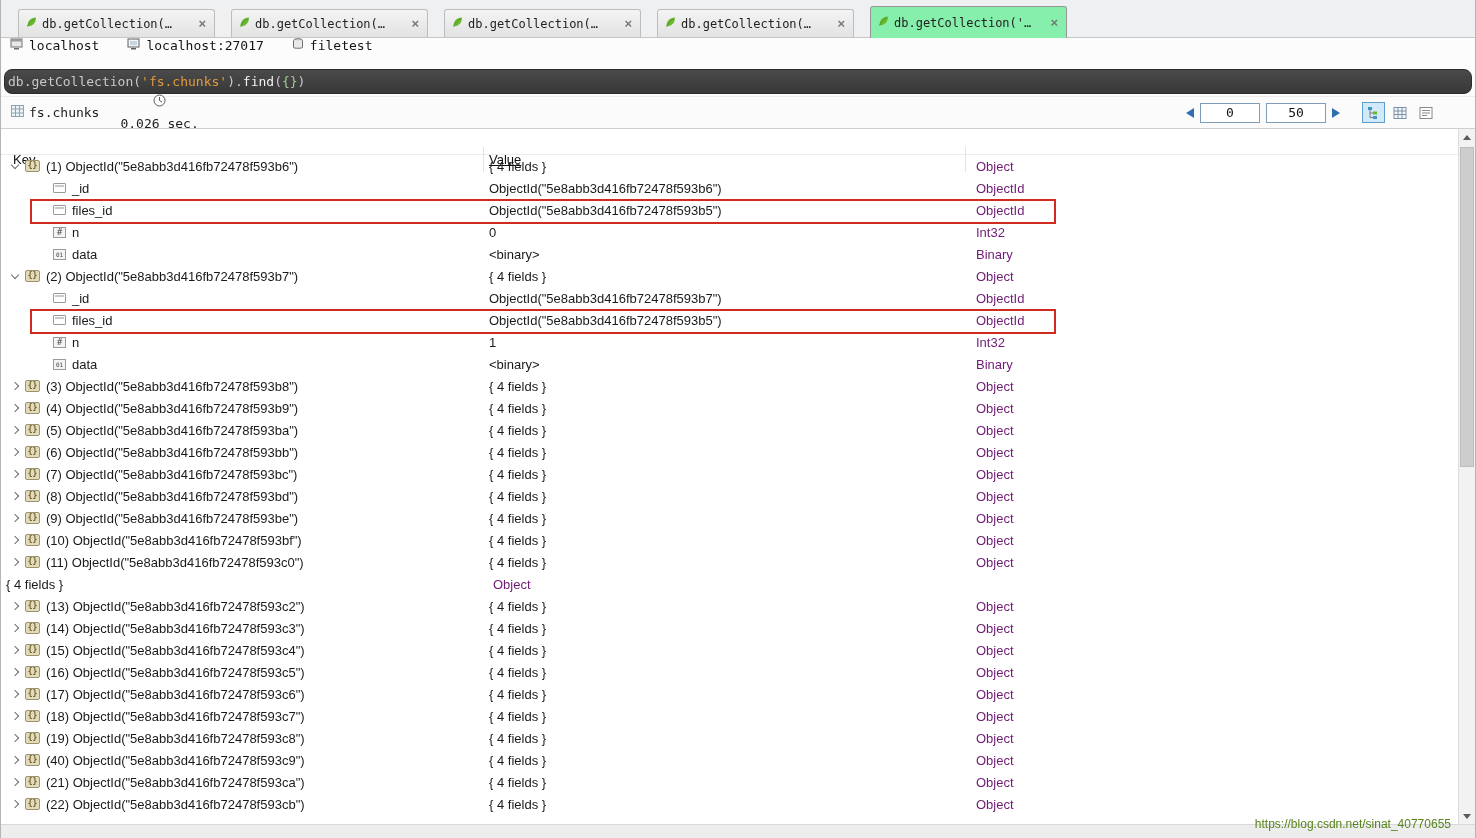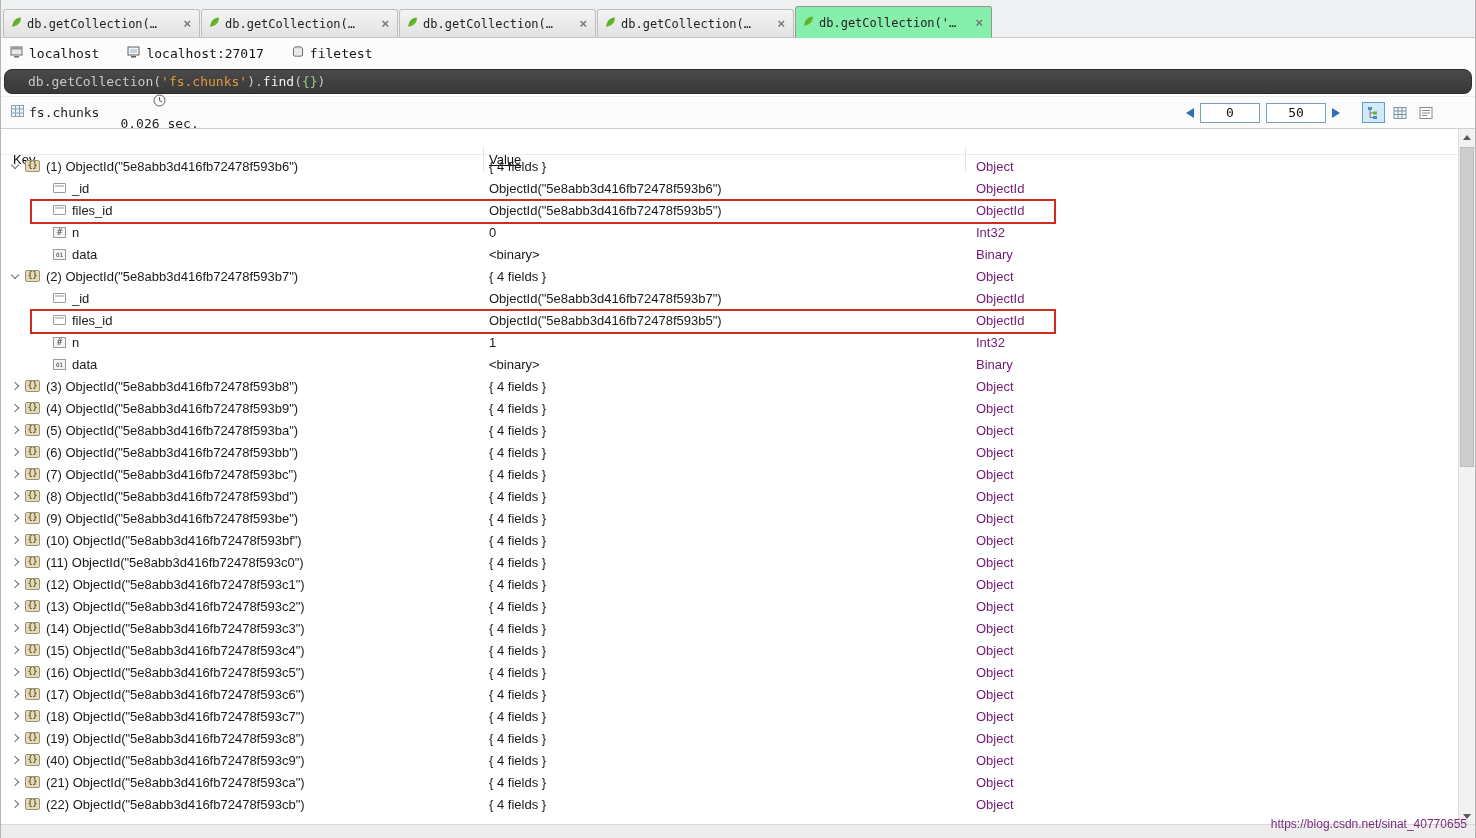--- a/index.html
+++ b/index.html
@@ -18,43 +18,44 @@
     padding-left: 2px; border-bottom: 1px solid #c6c6c6;
   }
   .tab {
     width: 197px; height: 28px; display: flex; align-items: center; gap: 5px;
     padding: 0 7px; margin-right: 1px;
     background: linear-gradient(#f4f4f4, #e2e2e2);
     border: 1px solid #bdbdbd; border-bottom: none;
     border-radius: 3px 3px 0 0;
     font: 12px "DejaVu Sans Mono", monospace; color: #222;
     cursor: pointer;
+    margin-left: 15px;
   }
   .tab.active {
     background: #86efac; height: 32px; border-color: #979797;
     margin-bottom: -1px; position: relative; z-index: 2;
   }
   .tab .tab-label { flex: 1; white-space: nowrap; overflow: hidden; }
   .tab .tab-close { color: #777; font: bold 13px "Liberation Sans", sans-serif; padding: 0 1px; }
 
   
   .breadcrumb {
-    height: 30px; background: #fcfcfc; display: flex; align-items: center;
+    height: 30px; background: #fcfcfc; display: flex; align-items: flex-start;
     padding-left: 9px; gap: 28px;
     font: 13px "DejaVu Sans Mono", monospace; color: #141414;
   }
   .crumb { display: flex; align-items: center; gap: 6px; cursor: default; }
 
   
   .query-wrap { background: #fcfcfc; padding: 1px 3px 2px 3px; }
   .query-bar {
     height: 25px; border-radius: 8px;
     background: linear-gradient(#4a4a4a, #383838);
     border: 1px solid #2c2c2c;
-    display: flex; align-items: center; padding: 0 23px;
+    display: flex; align-items: center; padding: 0 3px;
     font: 13px "DejaVu Sans Mono", monospace;
   }
 
   
   .status-bar {
     height: 33px; background: #fbfbfb;
     border-top: 1px solid #ececec; border-bottom: 1px solid #cfcfcf;
     display: flex; align-items: center; padding: 0 10px;
     font: 13px "DejaVu Sans Mono", monospace; color: #1d1d1d;
   }
@@ -129,22 +130,22 @@
   .sb-btn.down { bottom: 0; }
   .tri-up   { width: 0; height: 0; border-left: 4px solid transparent; border-right: 4px solid transparent; border-bottom: 5px solid #5a5a5a; }
   .tri-down { width: 0; height: 0; border-left: 4px solid transparent; border-right: 4px solid transparent; border-top: 5px solid #5a5a5a; }
   .sb-thumb { position: absolute; top: 18px; left: 1px; right: 1px; height: 320px; background: #cdcdcd; border: 1px solid #bdbdbd; cursor: grab; }
 
   .bottom-strip {
     position: absolute; left: 0; right: 0; bottom: 0; height: 14px;
     background: #ededed; border-top: 1px solid #d8d8d8;
   }
   .watermark {
-    position: absolute; right: 8px; bottom: 7px; z-index: 10;
-    font: 12px "Liberation Sans", sans-serif; color: #701a75; opacity: 0.95;
+    position: absolute; right: 24px; bottom: 7px; z-index: 10;
+    font: 12px "Liberation Sans", sans-serif; color: #4d7c0f; opacity: 0.95;
   }
 </style>
 </head>
 <body>
 
 <div class="window">
 
   <div class="tab-bar">
       <div class="tab">
         <span><svg width="11" height="12" viewBox="0 0 11 12">
@@ -446,25 +447,20 @@
         <div class="row">
           <div class="cell key">
             <span class="arrow-box"></span>
             <span class="ic ic-doc"></span>
             <span>(11) ObjectId("5e8abb3d416fb72478f593c0")</span>
           </div>
           <div class="cell value">{ 4 fields }</div>
           <div class="cell type">Object</div>
         </div>
         <div class="row">
-          <div class="cell key">
-            <span class="arrow-box"></span>
-            <span class="ic ic-doc"></span>
-            <span>(12) ObjectId("5e8abb3d416fb72478f593c1")</span>
-          </div>
           <div class="cell value">{ 4 fields }</div>
           <div class="cell type">Object</div>
         </div>
         <div class="row">
           <div class="cell key">
             <span class="arrow-box"></span>
             <span class="ic ic-doc"></span>
             <span>(13) ObjectId("5e8abb3d416fb72478f593c2")</span>
           </div>
           <div class="cell value">{ 4 fields }</div>

